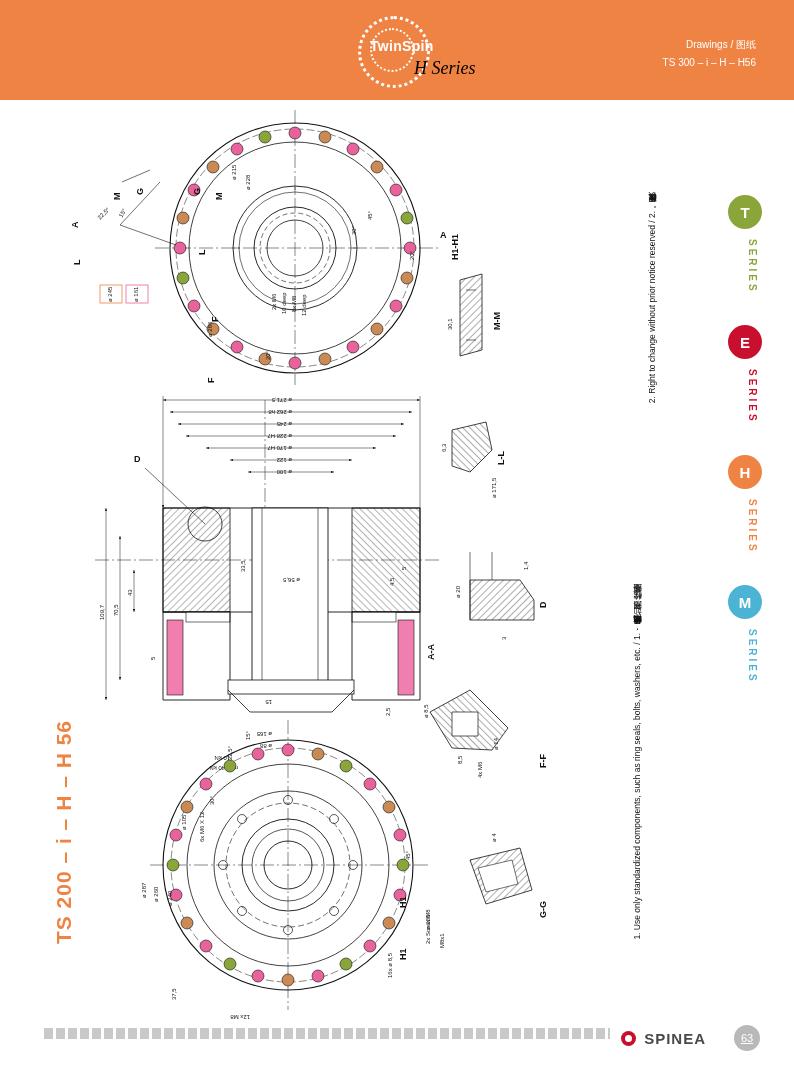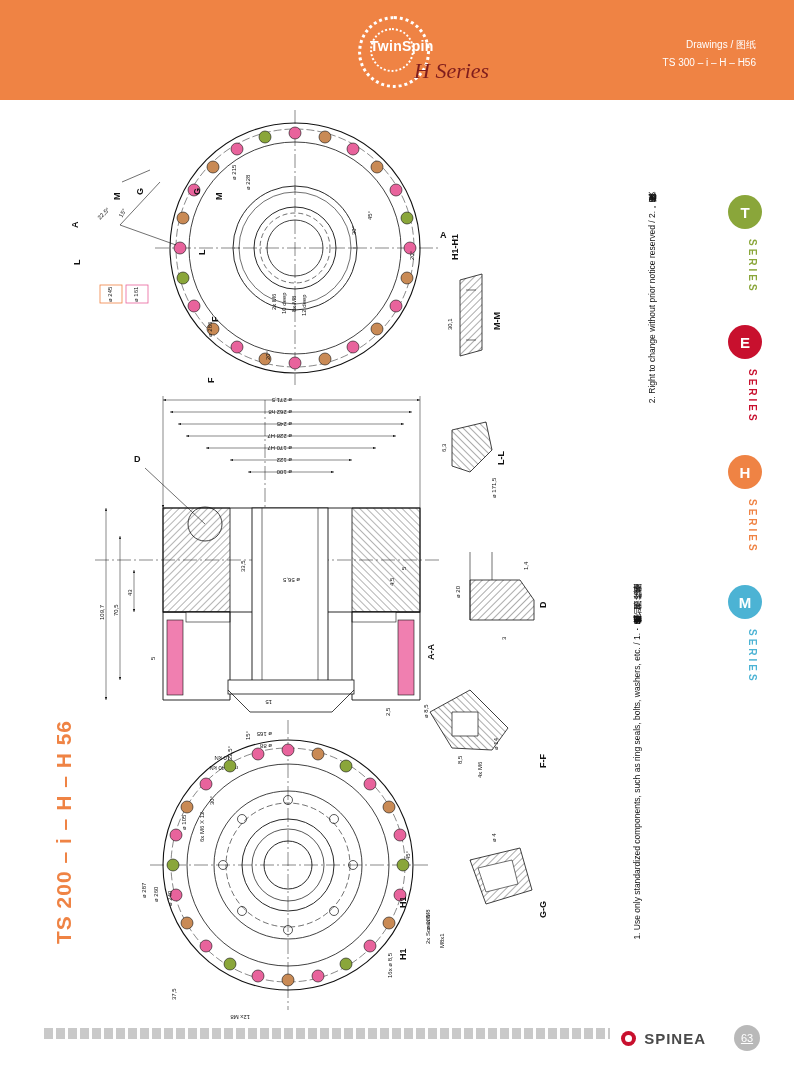--- a/index.html
+++ b/index.html
@@ -6,21 +6,21 @@
   body{width:794px;height:1077px;position:relative;font-family:"Liberation Sans",sans-serif;overflow:hidden;}
 
   
   .header{position:absolute;left:0;top:0;width:794px;height:100px;background:#ef8344;}
   .logo-wrap{position:absolute;left:340px;top:14px;width:170px;height:72px;}
   .logo-dots{position:absolute;left:18px;top:2px;width:66px;height:66px;border-radius:50%;
     border:3px dotted #ffffff;}
   .logo-dots:after{content:"";position:absolute;left:9px;top:9px;width:40px;height:40px;border-radius:50%;
     border:2px dotted #ffffff;}
   .logo-name{position:absolute;left:30px;top:24px;color:#ffffff;font-size:14px;font-weight:bold;letter-spacing:.3px;}
-  .logo-sub{position:absolute;left:74px;top:44px;color:#7f1d1d;font-size:22px;font-style:italic;font-family:"Liberation Serif",serif;}
+  .logo-sub{position:absolute;left:74px;top:44px;color:#000000;font-size:18px;font-style:italic;font-family:"Liberation Serif",serif;}
   .hdr-right{position:absolute;right:38px;top:36px;text-align:right;color:#ffffff;font-size:10px;line-height:18px;}
 
   
   .rail{position:absolute;right:26px;top:195px;width:46px;}
   .rail-item{position:relative;height:130px;width:46px;}
   .rail-badge{width:34px;height:34px;border-radius:50%;margin:0 auto;color:#fff;font-size:15px;font-weight:bold;
     display:flex;align-items:center;justify-content:center;}
   .rail-label{position:absolute;left:10px;top:44px;width:26px;font-size:10px;letter-spacing:3px;
     writing-mode:vertical-rl;text-orientation:mixed;font-weight:bold;}
 

